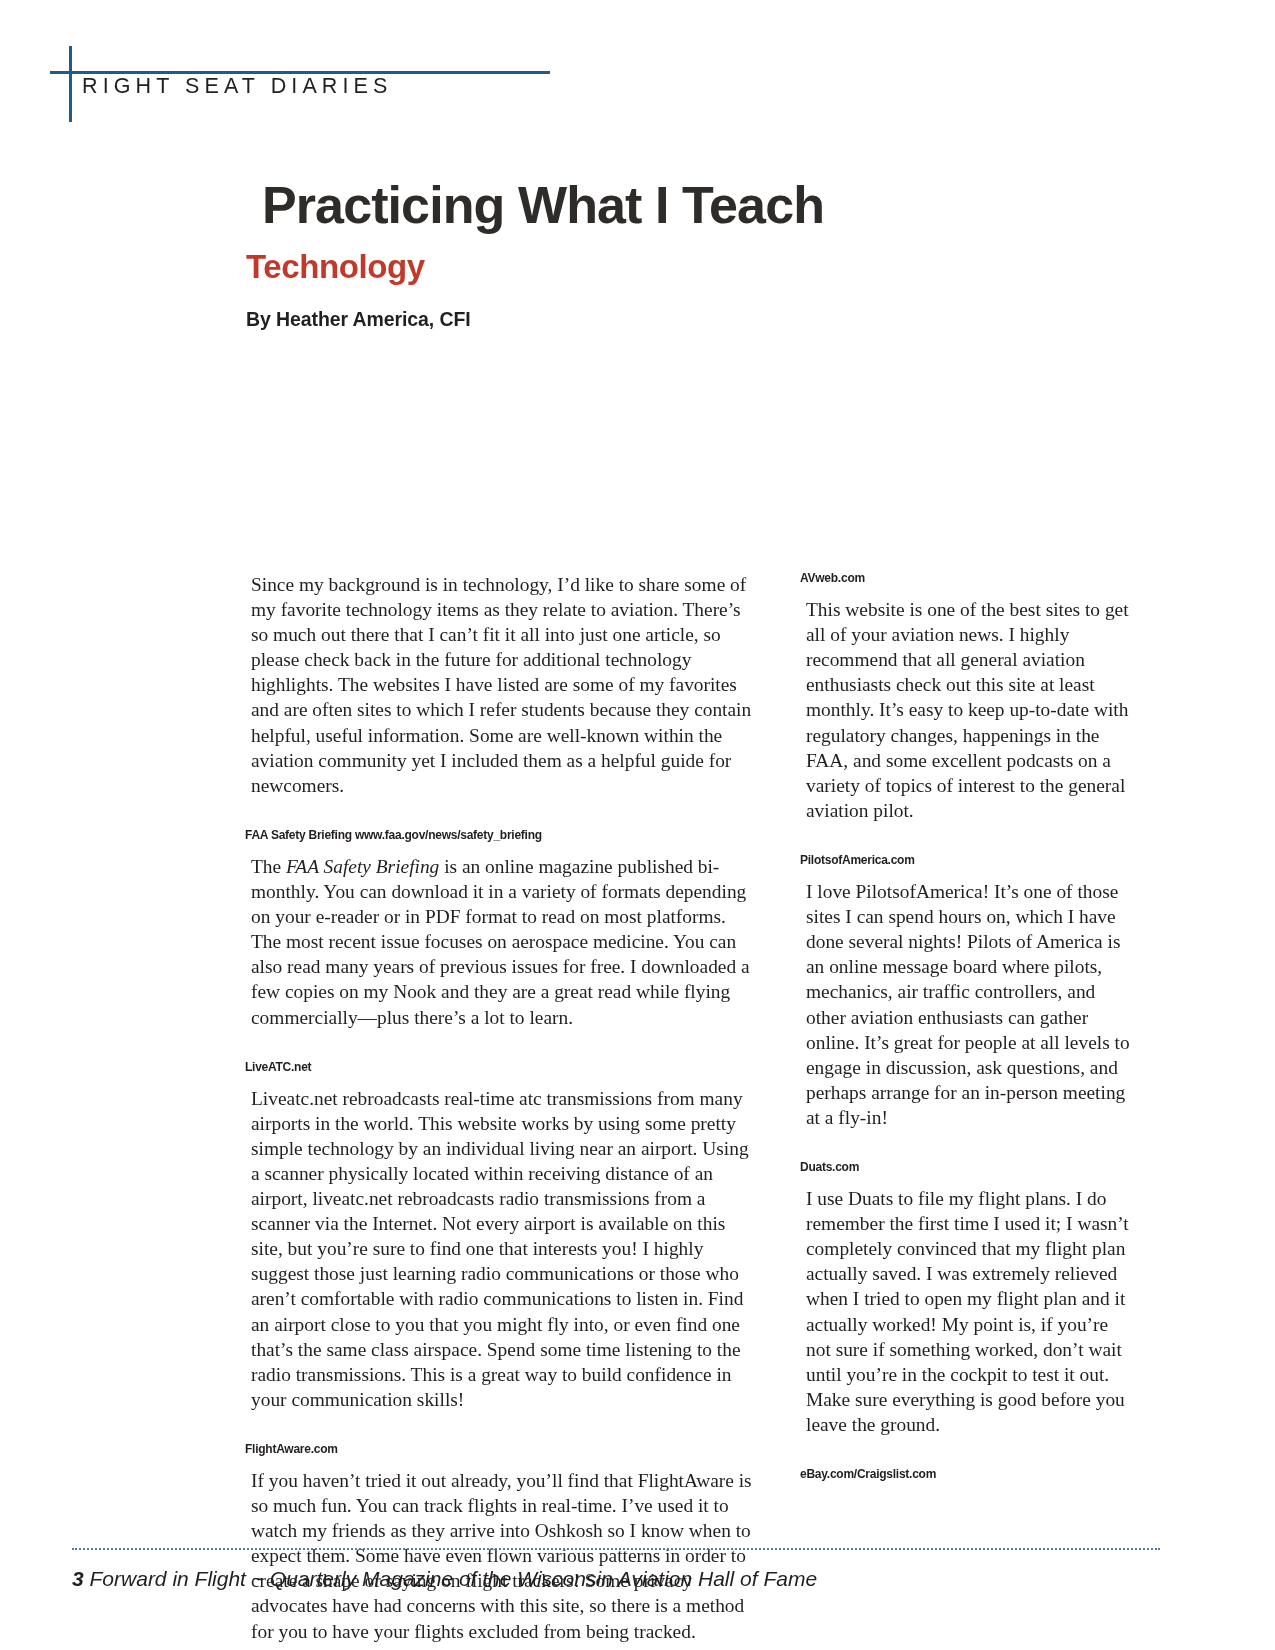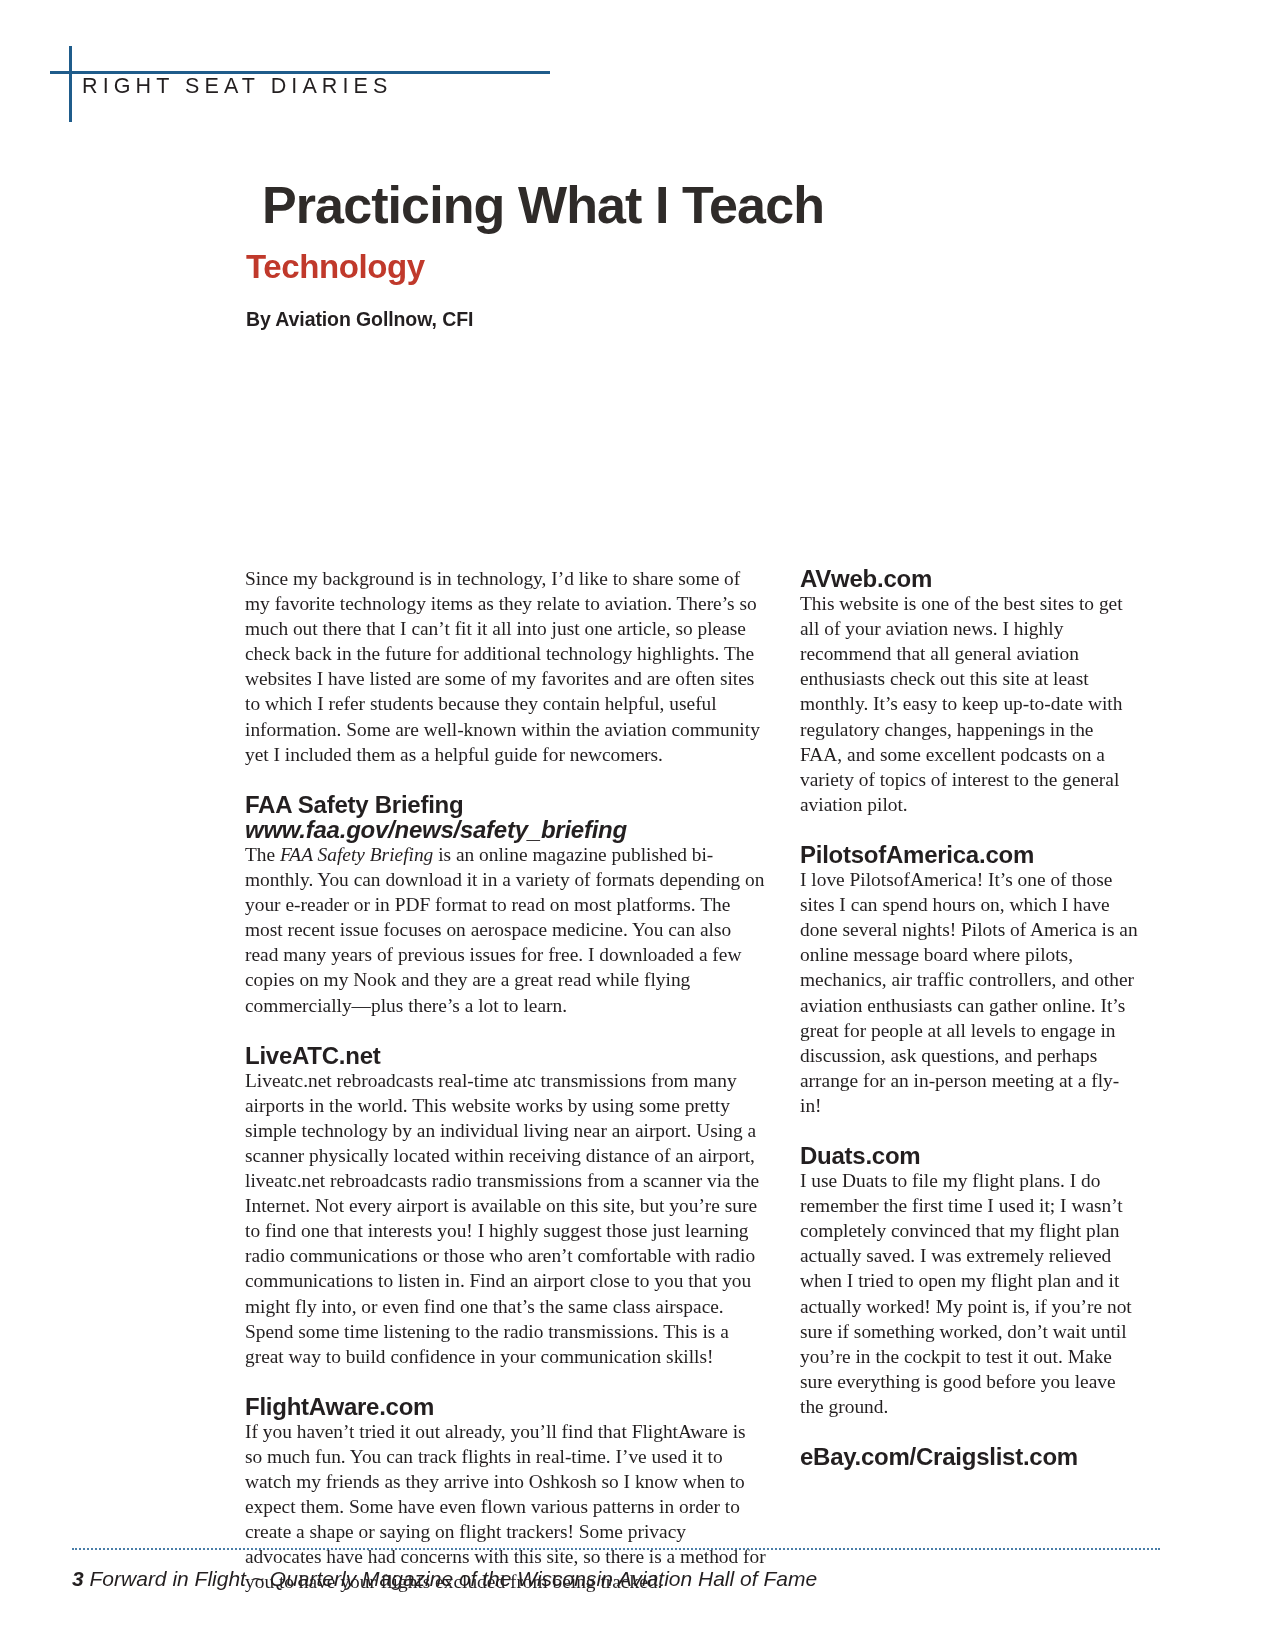--- a/index.html
+++ b/index.html
@@ -99,37 +99,36 @@
     top: 0;
   }
   .col-left  { left: 245px; width: 521px; }
   .col-right { left: 800px; width: 340px; }
 
   .bodytext {
     font-family: "Liberation Serif", "DejaVu Serif", serif;
     font-size: 19.4px;
     line-height: 25.1px;
     color: #231f20;
-    margin: 0;
+    margin: 6px;
     text-align: left;
     hyphens: none;
   }
   .bodytext + .secthead { margin-top: 25px; }
 
   .secthead {
     font-family: "Liberation Sans", "DejaVu Sans", sans-serif;
     font-weight: bold;
-    font-size: 24px;
+    font-size: 12px;
     line-height: 25.1px;
     letter-spacing: -0.25px;
     color: #231f20;
     margin: 0;
   }
   .secthead .url {
-    font-style: italic;
     font-weight: bold;
   }
   .bodytext em { font-style: italic; }
 
   
   .footer {
     position: absolute;
     left: 0;
     top: 1548px;
     width: 1275px;
@@ -163,21 +162,21 @@
 <div class="runhead">
   <div class="runhead-hrule" style="background: rgb(31, 92, 139);"></div>
   <div class="runhead-vrule" style="background: rgb(31, 92, 139);"></div>
   <div class="runhead-title">RIGHT SEAT DIARIES</div>
 </div>
 
 <div class="titleblock">
   <h1 class="article-title">Practicing What I Teach</h1>
   <h2 class="article-subtitle" style="color: rgb(192, 57, 43);">Technology</h2>
 </div>
-<div class="byline">By Aviation Gollnow, CFI</div>
+<div class="byline">By Heather America, CFI</div>
 
 <div class="columns">
   <div class="col col-left" id="col-left">
       <p class="bodytext">Since my background is in technology, I’d like to share some of my favorite technology items as they relate to aviation. There’s so much out there that I can’t fit it all into just one article, so please check back in the future for additional technology highlights. The websites I have listed are some of my favorites and are often sites to which I refer students because they contain helpful, useful information. Some are well-known within the aviation community yet I included them as a helpful guide for newcomers.</p>
       <div class="secthead"><span>FAA Safety Briefing</span> <span class="url">www.faa.gov/news/safety_briefing</span></div>
       <p class="bodytext"><span>The </span><em>FAA Safety Briefing</em><span> is an online magazine published bi-monthly. You can download it in a variety of formats depending on your e-reader or in PDF format to read on most platforms. The most recent issue focuses on aerospace medicine. You can also read many years of previous issues for free. I downloaded a few copies on my Nook and they are a great read while flying commercially—plus there’s a lot to learn.</span></p>
       <div class="secthead"><span>LiveATC.net</span></div>
       <p class="bodytext">Liveatc.net rebroadcasts real-time atc transmissions from many airports in the world. This website works by using some pretty simple technology by an individual living near an airport. Using a scanner physically located within receiving distance of an airport, liveatc.net rebroadcasts radio transmissions from a scanner via the Internet. Not every airport is available on this site, but you’re sure to find one that interests you! I highly suggest those just learning radio communications or those who aren’t comfortable with radio communications to listen in. Find an airport close to you that you might fly into, or even find one that’s the same class airspace. Spend some time listening to the radio transmissions. This is a great way to build confidence in your communication skills!</p>
       <div class="secthead"><span>FlightAware.com</span></div>
       <p class="bodytext">If you haven’t tried it out already, you’ll find that FlightAware is so much fun. You can track flights in real-time. I’ve used it to watch my friends as they arrive into Oshkosh so I know when to expect them. Some have even flown various patterns in order to create a shape or saying on flight trackers! Some privacy advocates have had concerns with this site, so there is a method for you to have your flights excluded from being tracked.</p>

